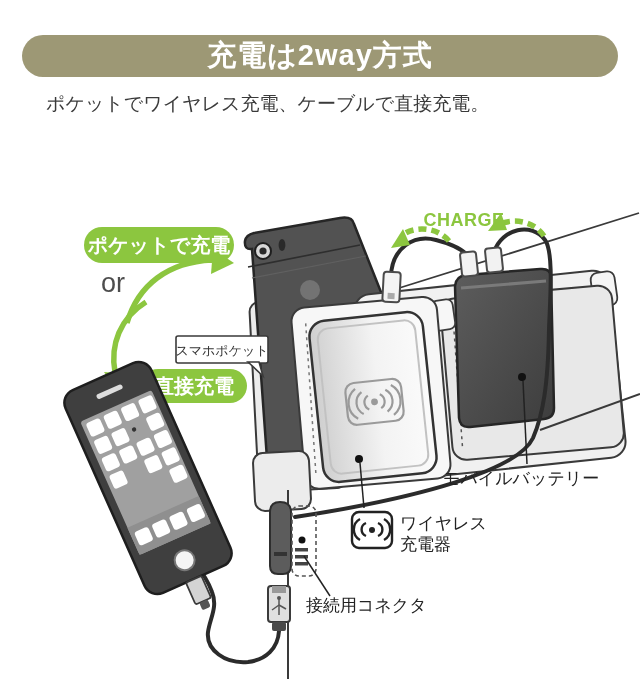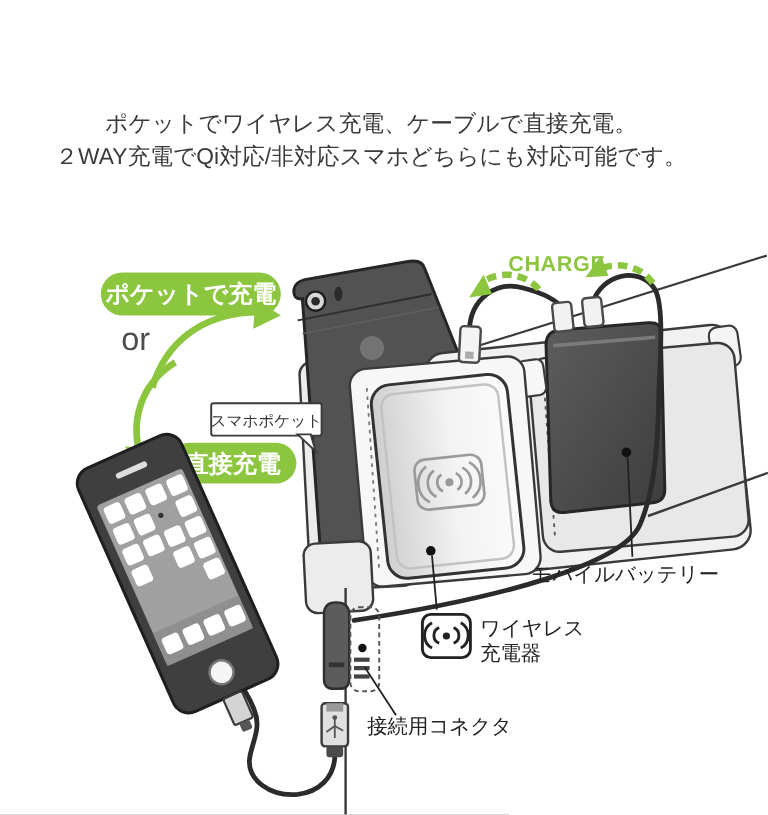--- a/index.html
+++ b/index.html
@@ -7,21 +7,21 @@
   .page{
     position:relative;width:640px;height:679px;background:#ffffff;overflow:hidden;
     font-family:"Liberation Sans","DejaVu Sans",sans-serif;margin:0 auto;
   }
   .banner{
     position:absolute;left:22px;top:35px;width:596px;height:42px;border-radius:21px;
     background:#9d9875;color:#fff;display:flex;align-items:center;justify-content:center;
     font-size:29px;font-weight:bold;letter-spacing:1px;
   }
   .desc{position:absolute;left:46px;top:90px;color:#3a3a3a;font-size:19px;line-height:28px;}
-  .desc div{white-space:nowrap;text-align:center;}
+  .desc div{white-space:nowrap;}
   svg.diagram{position:absolute;left:0;top:0;width:640px;height:679px;}
   svg text{font-family:"Liberation Sans","DejaVu Sans",sans-serif;}
   .jp-label{fill:#222222;font-size:17px;}
 </style>
 </head>
 <body>
 
 <div class="page">
 
   <svg class="diagram" viewBox="0 0 640 679">
@@ -216,19 +216,21 @@
           <rect x="170" y="522" width="15" height="15" rx="3"></rect>
       </g>
       <circle cx="148" cy="568" r="10" fill="#f5f5f5" stroke="#777" stroke-width="2"></circle>
       <g>
         <rect x="140" y="589" width="17" height="24" rx="2" fill="#d4d4d4" stroke="#3a3a3a" stroke-width="1.8"></rect>
         <rect x="144" y="613" width="9" height="8" rx="2" fill="#555"></rect>
       </g>
     </g>
   </svg>
 
+  <div class="banner">
+    <span>充電は2way方式</span>
+  </div>
 
   <div class="desc">
     <div>ポケットでワイヤレス充電、ケーブルで直接充電。</div>
-    <div>２WAY充電でQi対応/非対応スマホどちらにも対応可能です。</div>
   </div>
 
 </div>
 
 </body></html>

